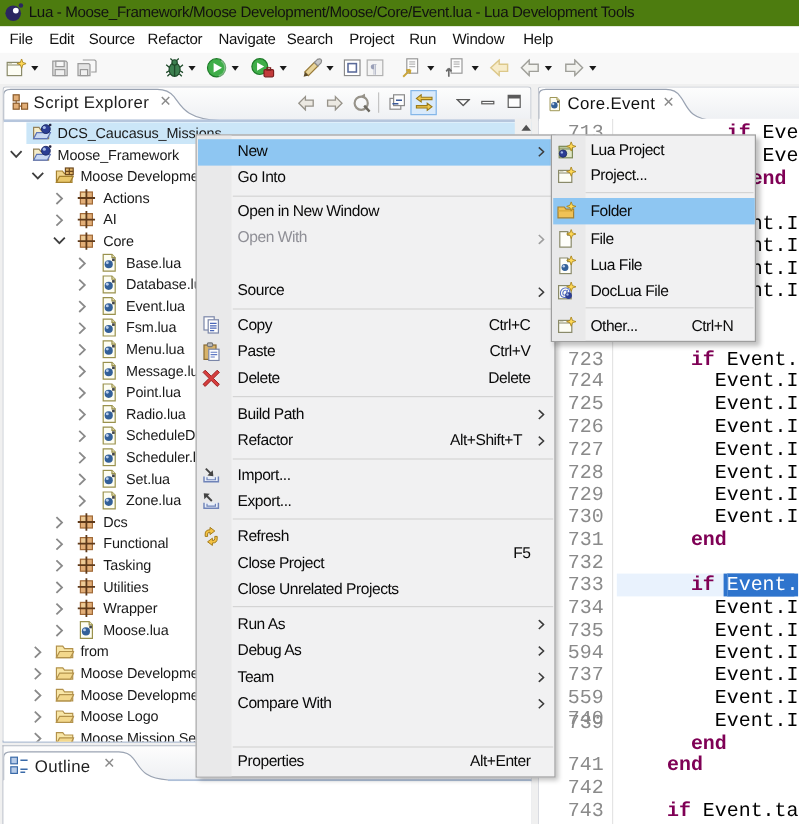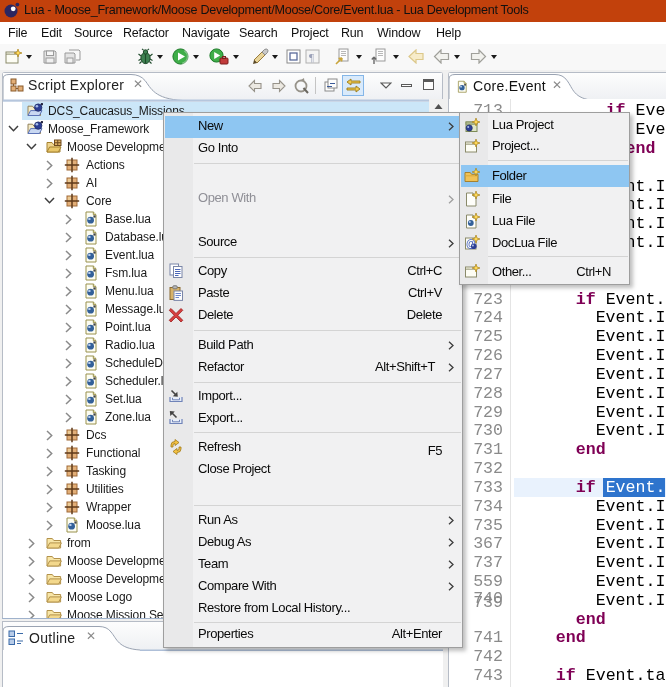--- a/index.html
+++ b/index.html
@@ -1,20 +1,20 @@
 <!DOCTYPE html>
 <html><head>
 <meta charset="utf-8">
 <style>
 * { margin:0; padding:0; box-sizing:border-box; }
 html,body { width:666px; height:687px; overflow:hidden; }
 body { font-family:"Liberation Sans", sans-serif; font-size:13px; color:#000; background:#fff; position:relative; }
 .abs { position:absolute; }
 
-#titlebar { position:absolute; left:0; top:0; width:666px; height:22px; background:#c2410c; }
+#titlebar { position:absolute; left:0; top:0; width:666px; height:22px; background:#4d7c0f; }
 #titletext { position:absolute; left:24px; top:3px; font-size:12.6px; letter-spacing:-0.3px; color:#111; }
 #menubar { position:absolute; left:0; top:22px; width:666px; height:22px; background:#fff; }
 .mb { position:absolute; top:4px; font-size:12.5px; letter-spacing:-0.2px; color:#111; }
 #toolbar { position:absolute; left:0; top:44px; width:666px; height:26px; background:#f8f8f8; }
 #winbg { position:absolute; left:0; top:70px; width:666px; height:617px; background:#f0f0f0; }
 .dd { position:absolute; top:55px; width:0; height:0; border-left:3.5px solid transparent; border-right:3.5px solid transparent; border-top:4px solid #1a1a1a; }
 
 #leftpanel { position:absolute; left:2px; top:72px; width:441px; height:547px; background:#fff; border:1px solid #b6bcc6; border-bottom:2px solid #9fb2cc; border-radius:3px 3px 0 0; }
 #lp-header { position:absolute; left:0; top:0; width:439px; height:29px; }
 #lp-tab { position:absolute; left:0px; top:0px; width:160px; height:26px; }
@@ -683,21 +683,21 @@
 <div class="lnum" style="top:341.1px">731</div>
 <div class="cline" style="top:341.1px">      <i class="kw">end</i></div>
 <div class="lnum" style="top:360.0px">732</div>
 <div class="curline" style="top:378.8px"></div>
 <div class="lnum" style="top:378.8px">733</div>
 <div class="cline" style="top:378.8px">      <i class="kw">if</i> <span class="sel">Event.</span>IniDCSUnit</div>
 <div class="lnum" style="top:397.6px">734</div>
 <div class="cline" style="top:397.6px">        Event.IniUnitName = Event</div>
 <div class="lnum" style="top:416.5px">735</div>
 <div class="cline" style="top:416.5px">        Event.IniDCSGroupName = </div>
-<div class="lnum" style="top:435.3px">367</div>
+<div class="lnum" style="top:435.3px">594</div>
 <div class="cline" style="top:435.3px">        Event.IniDCSGroup = Even</div>
 <div class="lnum" style="top:454.1px">737</div>
 <div class="cline" style="top:454.1px">        Event.IniUnitName = Event</div>
 <div class="lnum" style="top:472.9px">559</div>
 <div class="cline" style="top:472.9px">        Event.IniDCSGroupName = </div>
 <div class="lnum" style="top:494px">739</div>
 <div class="cline" style="top:491.8px">        Event.IniDCSGroup = Even</div>
 <div class="lnum" style="top:490px">740</div>
 <div class="cline" style="top:510.6px">      <i class="kw">end</i></div>
 <div class="lnum" style="top:529.4px">741</div>
@@ -708,20 +708,21 @@
 </div>
 
 <div id="cmenu">
   <div class="strip"></div>
 <div class="mhl" style="top:2.5px"></div>
 <div class="mi" style="top:1.5px">New</div>
 <svg class="abs" style="left:284px;top:9.0px" width="6" height="9">
       <path d="M1 0.8 L5 4.5 L1 8.2" fill="none" stroke="#3c3c3c" stroke-width="1.3"></path>
     </svg>
 <div class="mi" style="top:23.5px">Go Into</div>
+<div class="mi" style="top:52.0px">Open in New Window</div>
 <div class="mi dis" style="top:74.0px">Open With</div>
 <svg class="abs" style="left:284px;top:81.5px" width="6" height="9">
       <path d="M1 0.8 L5 4.5 L1 8.2" fill="none" stroke="#9f9f9f" stroke-width="1.3"></path>
     </svg>
 <div class="mi" style="top:118.0px">Source</div>
 <svg class="abs" style="left:284px;top:125.5px" width="6" height="9">
       <path d="M1 0.8 L5 4.5 L1 8.2" fill="none" stroke="#3c3c3c" stroke-width="1.3"></path>
     </svg>
 <div class="mi" style="top:147.0px">Copy</div>
 <div class="msc" style="top:147.0px;right:20px">Ctrl+C</div>
@@ -749,42 +750,42 @@
     </svg>
 <div class="mi" style="top:271.5px">Import...</div>
 <svg class="micon" style="top:274.5px" width="16" height="16">
       <use href="#mi-imp"></use>
     </svg>
 <div class="mi" style="top:293.5px">Export...</div>
 <svg class="micon" style="top:296.5px" width="16" height="16">
       <use href="#mi-exp"></use>
     </svg>
 <div class="mi" style="top:322.5px">Refresh</div>
-<div class="msc" style="top:327px;right:20px">F5</div>
+<div class="msc" style="top:337px;right:20px">F5</div>
 <svg class="micon" style="top:325.5px" width="16" height="16">
       <use href="#mi-ref"></use>
     </svg>
 <div class="mi" style="top:344.5px">Close Project</div>
+<div class="mi" style="top:366.5px">Close Unrelated Projects</div>
 <div class="mi" style="top:396px">Run As</div>
 <svg class="abs" style="left:284px;top:403.0px" width="6" height="9">
       <path d="M1 0.8 L5 4.5 L1 8.2" fill="none" stroke="#3c3c3c" stroke-width="1.3"></path>
     </svg>
 <div class="mi" style="top:417.5px">Debug As</div>
 <svg class="abs" style="left:284px;top:425.0px" width="6" height="9">
       <path d="M1 0.8 L5 4.5 L1 8.2" fill="none" stroke="#3c3c3c" stroke-width="1.3"></path>
     </svg>
 <div class="mi" style="top:439.5px">Team</div>
 <svg class="abs" style="left:284px;top:447.0px" width="6" height="9">
       <path d="M1 0.8 L5 4.5 L1 8.2" fill="none" stroke="#3c3c3c" stroke-width="1.3"></path>
     </svg>
 <div class="mi" style="top:461.5px">Compare With</div>
 <svg class="abs" style="left:284px;top:469.0px" width="6" height="9">
       <path d="M1 0.8 L5 4.5 L1 8.2" fill="none" stroke="#3c3c3c" stroke-width="1.3"></path>
     </svg>
-<div class="mi" style="top:483.5px">Restore from Local History...</div>
 <div class="mi" style="top:510.0px">Properties</div>
 <div class="msc" style="top:510.0px;right:20px">Alt+Enter</div>
 <div class="msep" style="top:49.5px"></div>
 <div class="msep" style="top:143.5px"></div>
 <div class="msep" style="top:217px"></div>
 <div class="msep" style="top:268.5px"></div>
 <div class="msep" style="top:319px"></div>
 <div class="msep" style="top:392px"></div>
 <div class="msep" style="top:508.5px"></div>
 </div>

